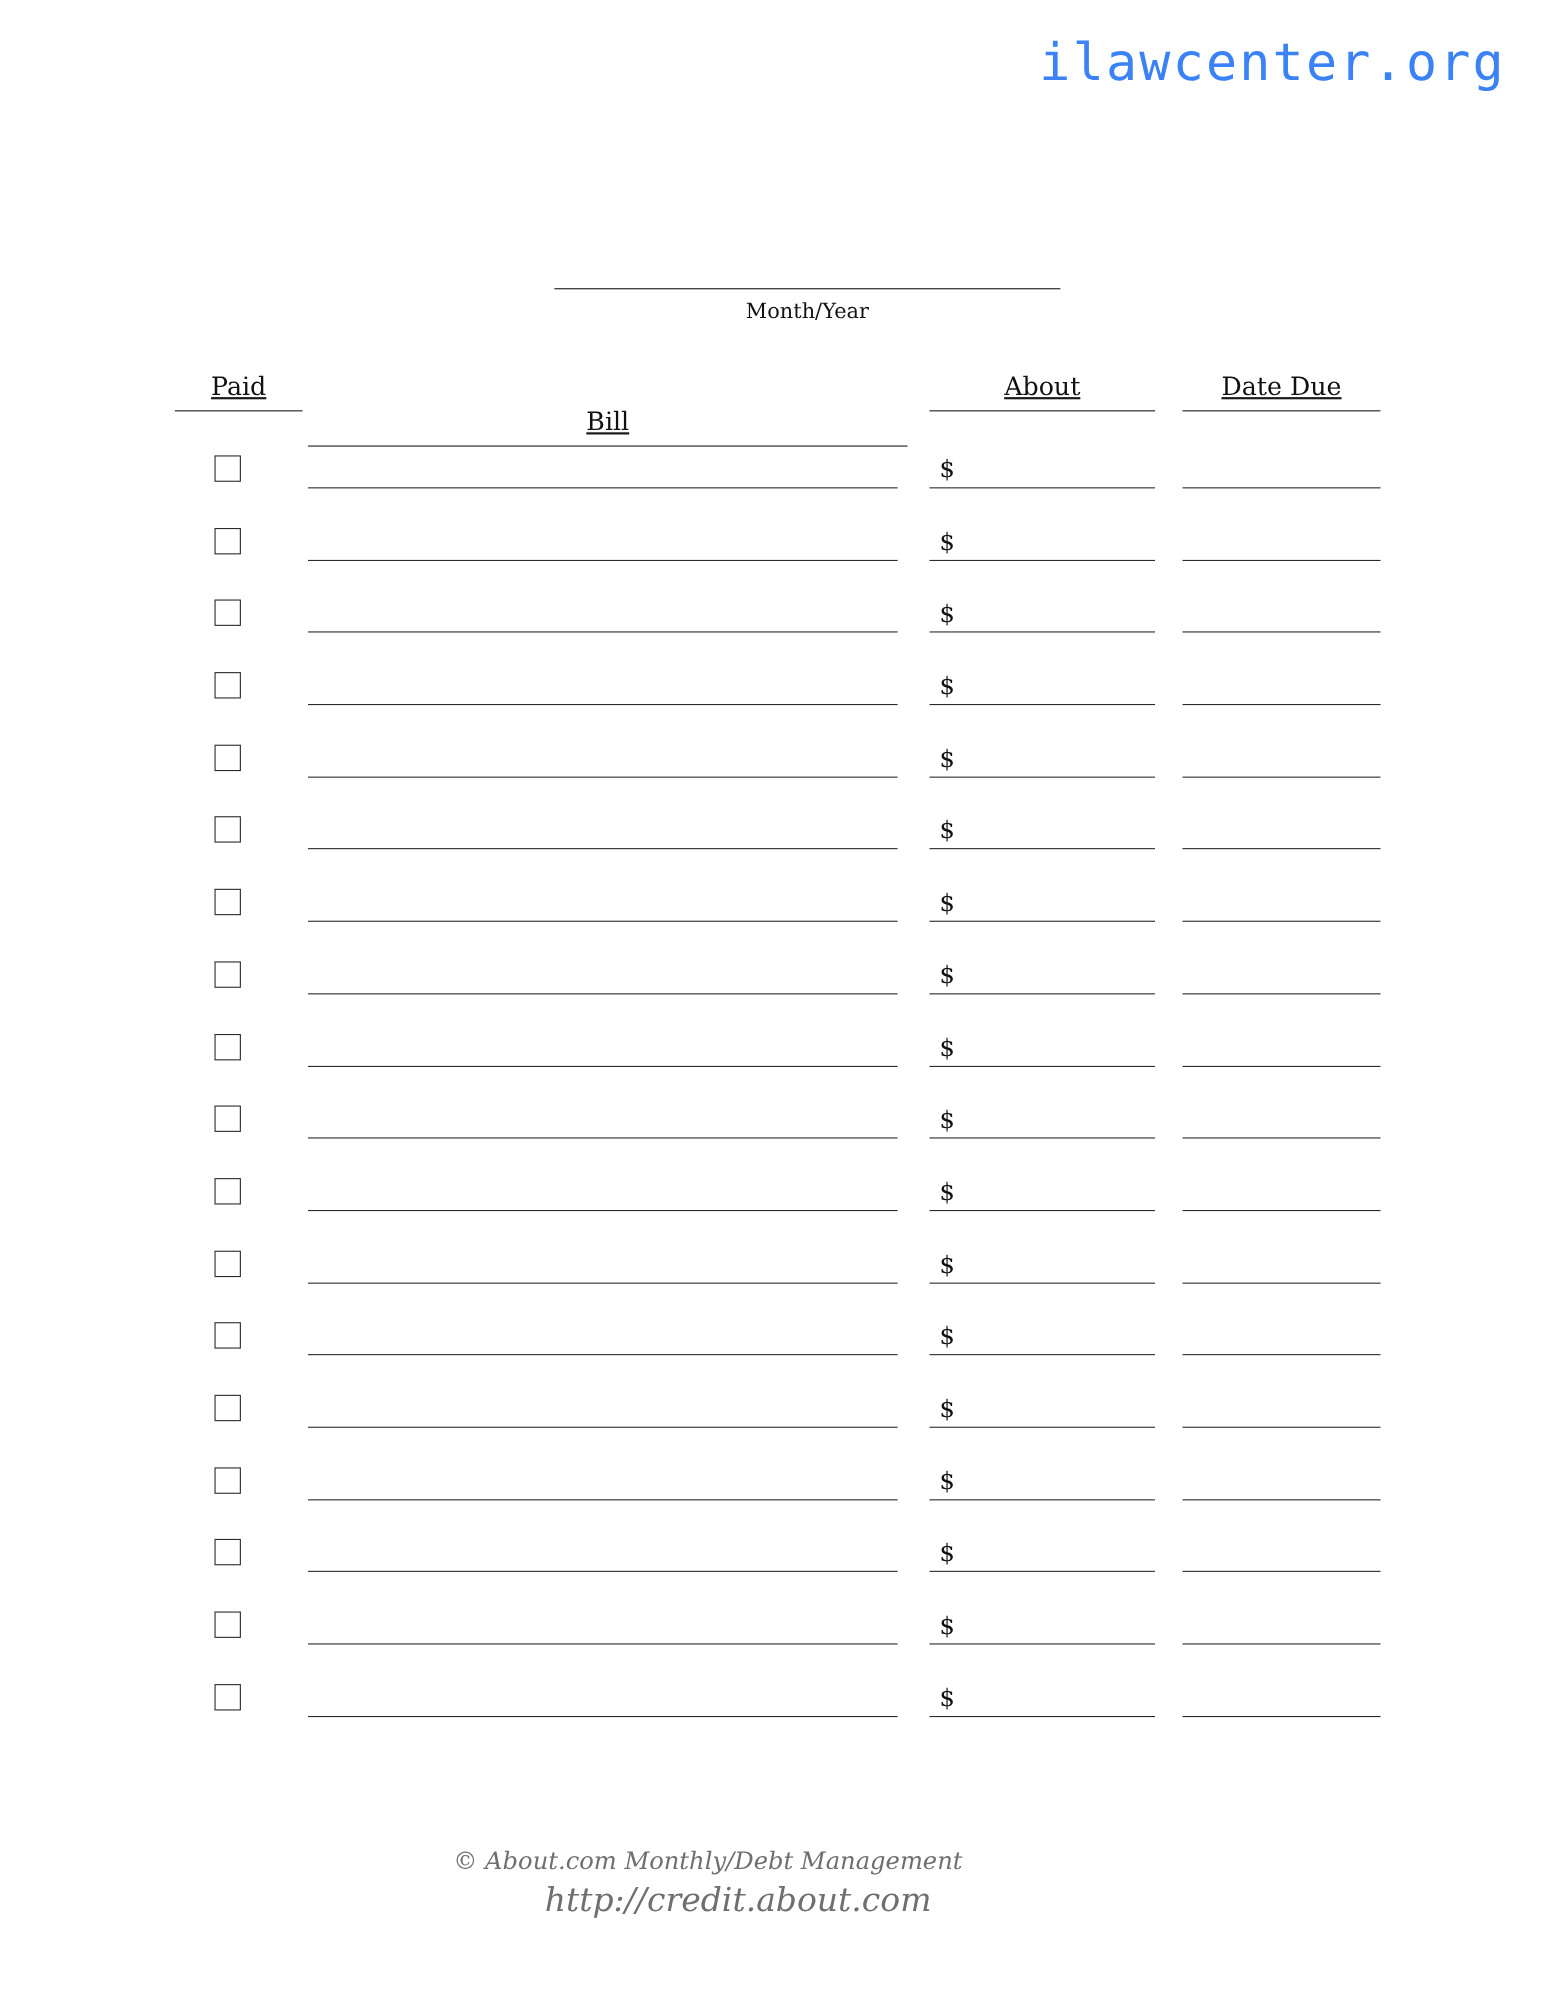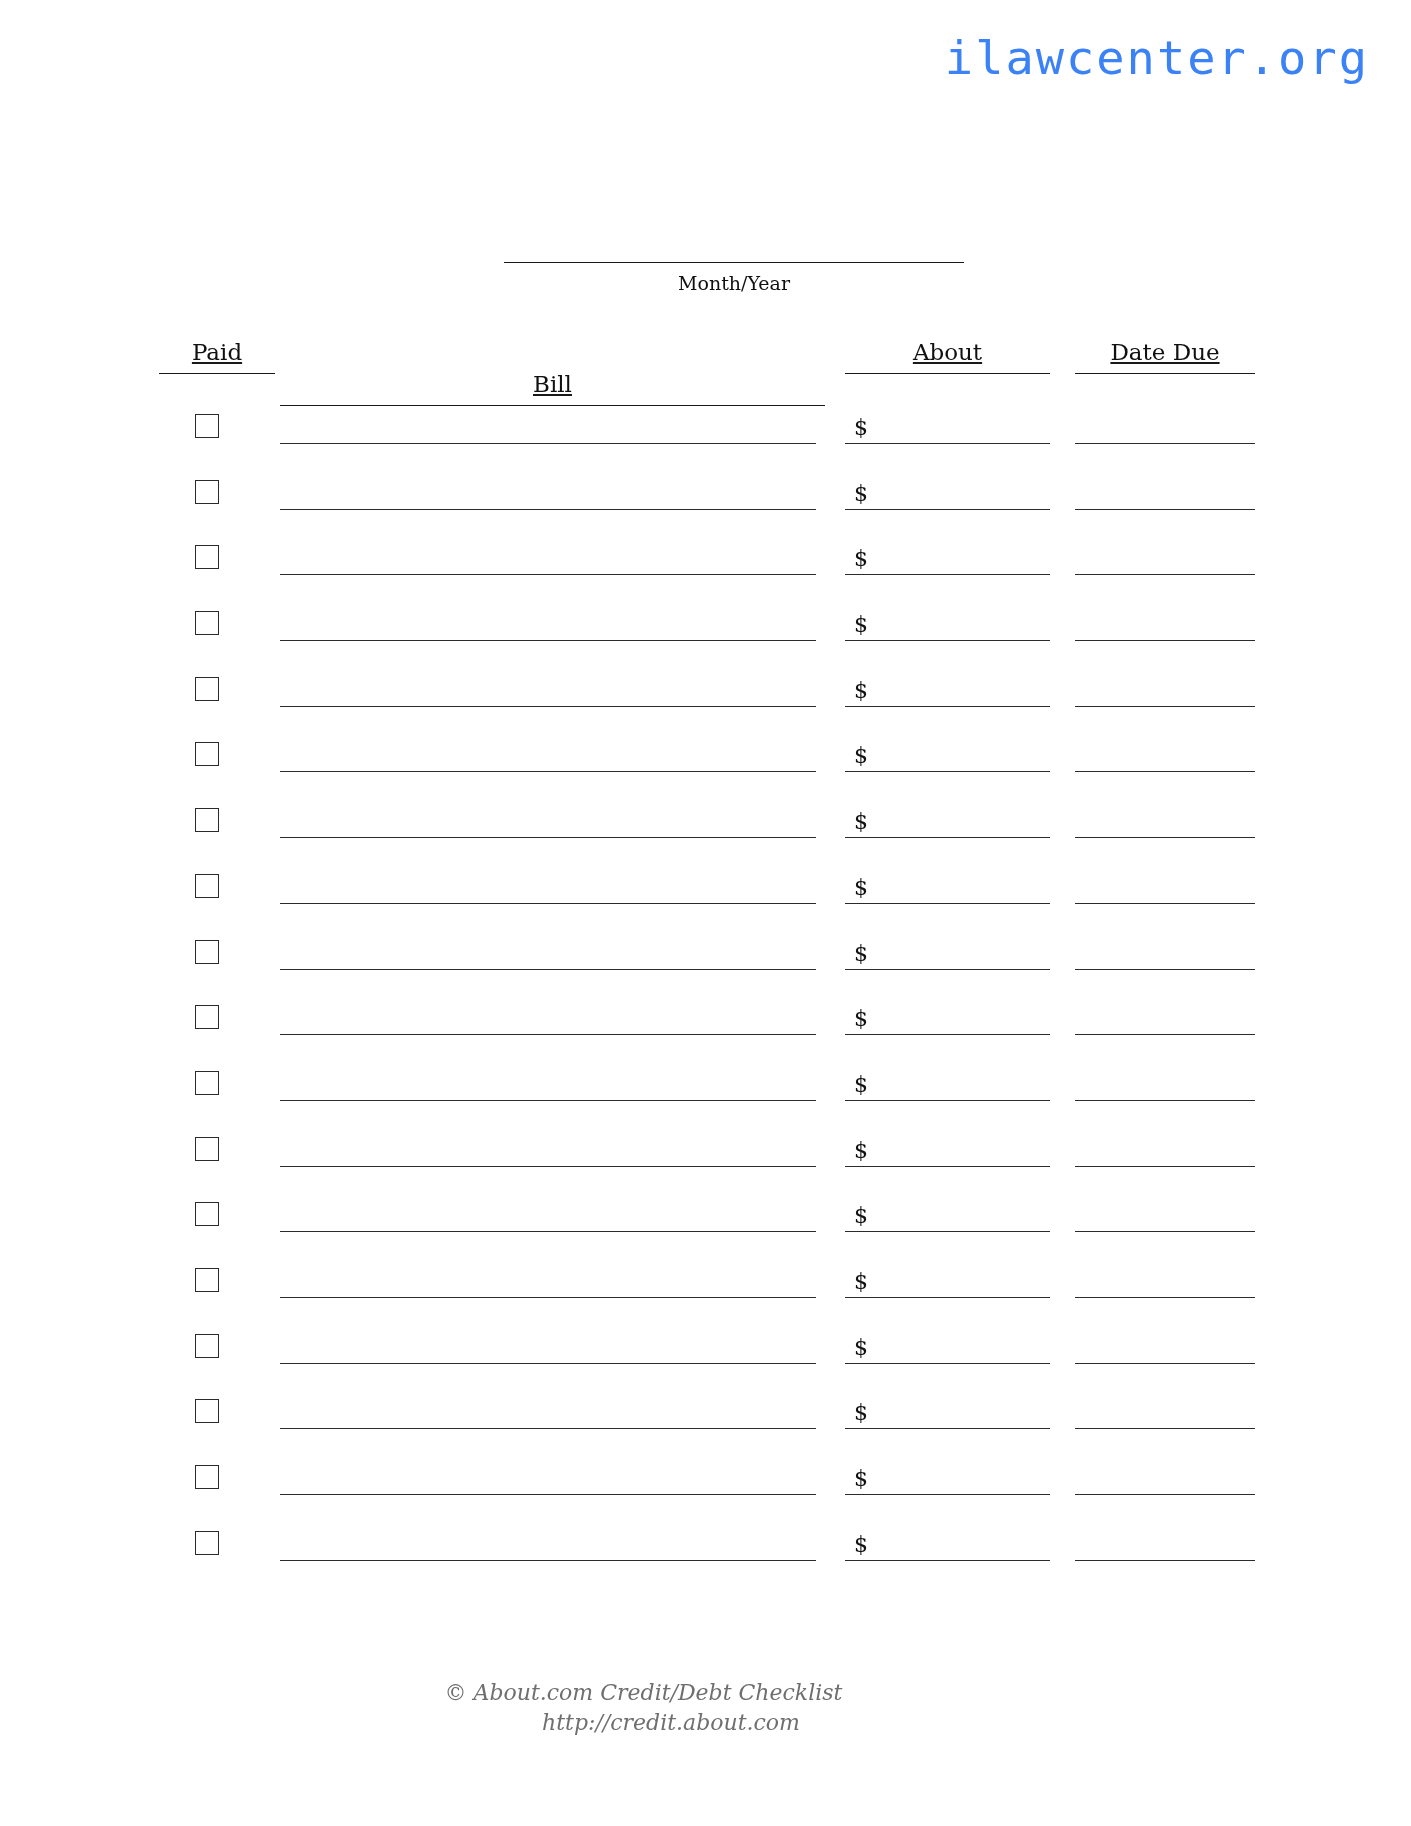--- a/index.html
+++ b/index.html
@@ -149,21 +149,21 @@
   .footer-inner { display: inline-block; transform: translateX(-62px); }
   .footer-line1 {
     font-family: "DejaVu Serif", serif;
     font-style: italic;
     font-size: 22px;
     line-height: 1.35;
   }
   .footer-line2 {
     font-family: "DejaVu Serif", serif;
     font-style: italic;
-    font-size: 22px;
+    font-size: 30px;
     line-height: 1.35;
     padding-left: 55px;
   }
 </style>
 </head>
 <body>
 
 <div class="page">
 
   <div class="watermark">ilawcenter.org</div>
@@ -318,18 +318,18 @@
         <div class="chk"></div>
         <div class="line line-bill"></div>
         <div class="dollar">$</div>
         <div class="line line-amount"></div>
         <div class="line line-date"></div>
       </div>
     </div>
 
   <div class="footer">
     <div class="footer-inner">
-      <div class="footer-line1">© About.com Credit/Debt Checklist</div>
+      <div class="footer-line1">© About.com Monthly/Debt Management</div>
       <div class="footer-line2">http://credit.about.com</div>
     </div>
   </div>
 
 </div>
 
 </body></html>

